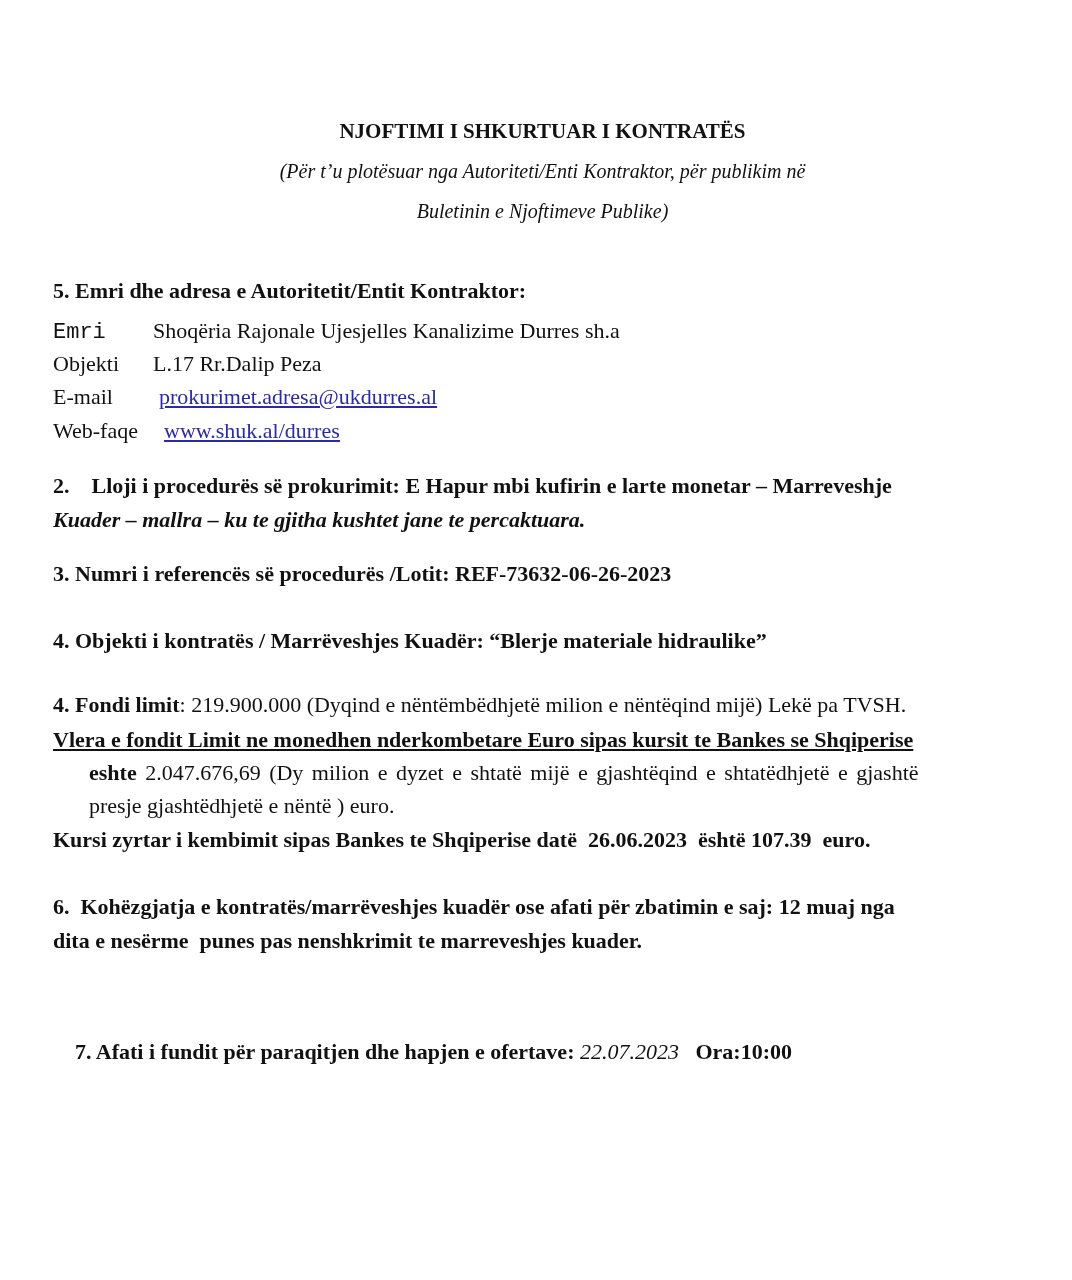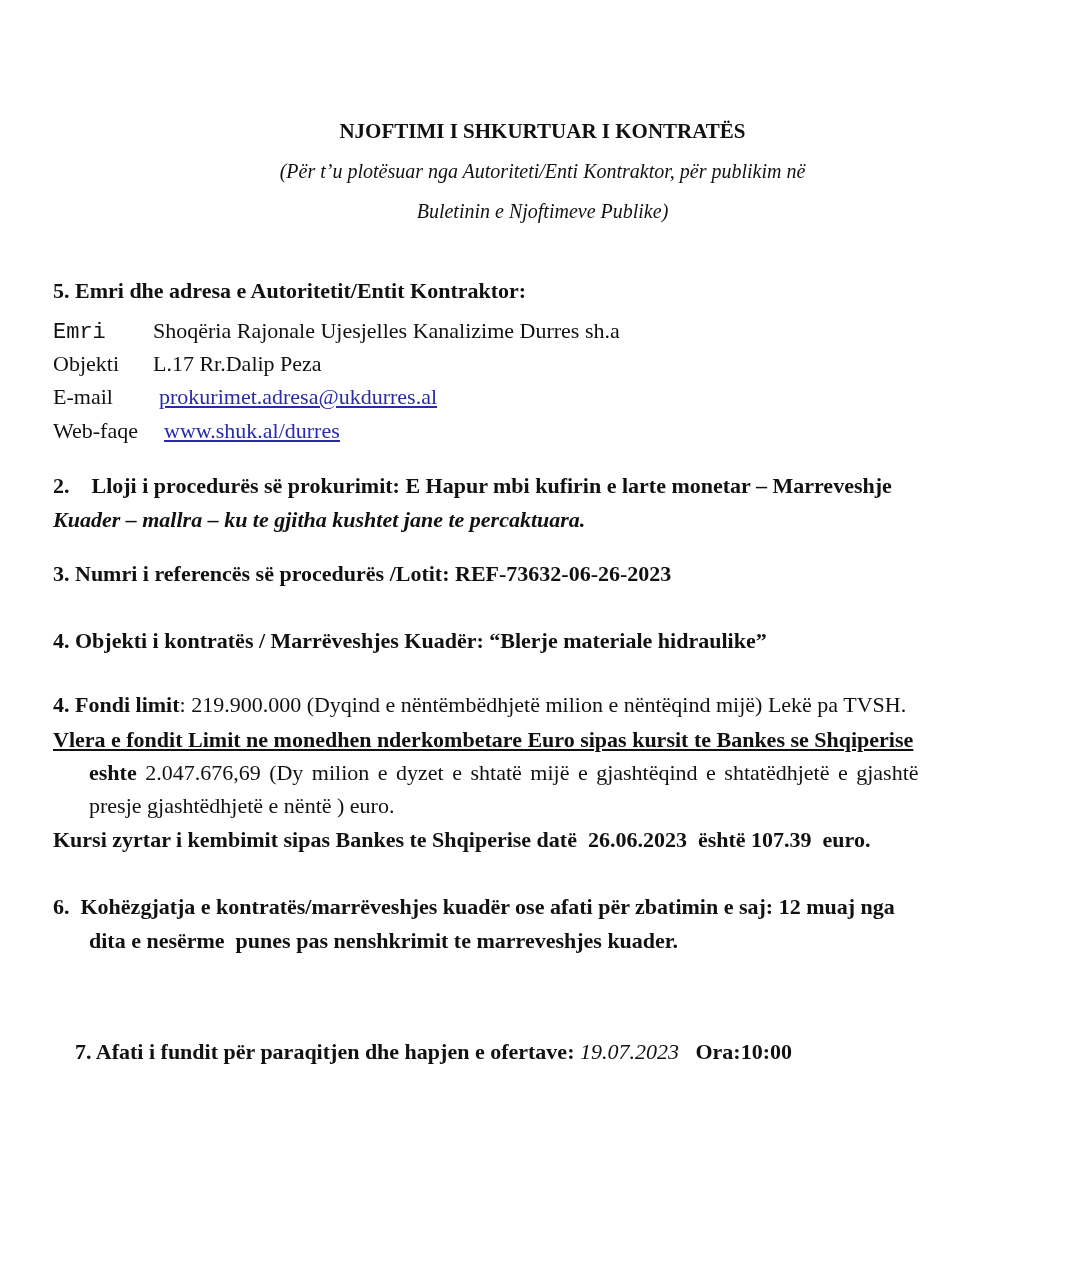--- a/index.html
+++ b/index.html
@@ -58,19 +58,19 @@
     <span class="bold">4. Fondi limit</span><span>: 219.900.000 (Dyqind e nëntëmbëdhjetë milion e nëntëqind mijë) Lekë pa TVSH.</span>
   </div>
   <div class="abs body-text bold" style="left:53px; top:727px;text-decoration:underline;">Vlera e fondit Limit ne monedhen nderkombetare Euro sipas kursit te Bankes se Shqiperise</div>
   <div class="abs body-text" style="left:89px; top:760px; word-spacing:3px;">
     <span class="bold">eshte</span><span> 2.047.676,69 (Dy milion e dyzet e shtatë mijë e gjashtëqind e shtatëdhjetë e gjashtë</span>
   </div>
   <div class="abs body-text" style="left:89px; top:793px;">presje gjashtëdhjetë e nëntë ) euro.</div>
   <div class="abs body-text bold" style="left:53px; top:827px; white-space:pre;">Kursi zyrtar i kembimit sipas Bankes te Shqiperise datë  26.06.2023  është 107.39  euro.</div>
 
   <div class="abs body-text bold" style="left:53px; top:894px; white-space:pre;">6.  Kohëzgjatja e kontratës/marrëveshjes kuadër ose afati për zbatimin e saj: 12 muaj nga</div>
-  <div class="abs body-text bold" style="left:53px; top:928px; white-space:pre;margin-left:36px;">dita e nesërme  punes pas nenshkrimit te marreveshjes kuader.</div>
+  <div class="abs body-text bold" style="left:53px; top:928px; white-space:pre;">dita e nesërme  punes pas nenshkrimit te marreveshjes kuader.</div>
 
   <div class="abs body-text" style="left:53px; top:1013px; white-space:pre;">
-    <span class="bold">7. Afati i fundit për paraqitjen dhe hapjen e ofertave:</span><span class="italic"> 19.07.2023</span><span class="bold">   Ora:10:00</span>
+    <span class="bold">7. Afati i fundit për paraqitjen dhe hapjen e ofertave:</span><span class="italic"> 22.07.2023</span><span class="bold">   Ora:10:00</span>
   </div>
 
 </div>
 
 </body></html>

